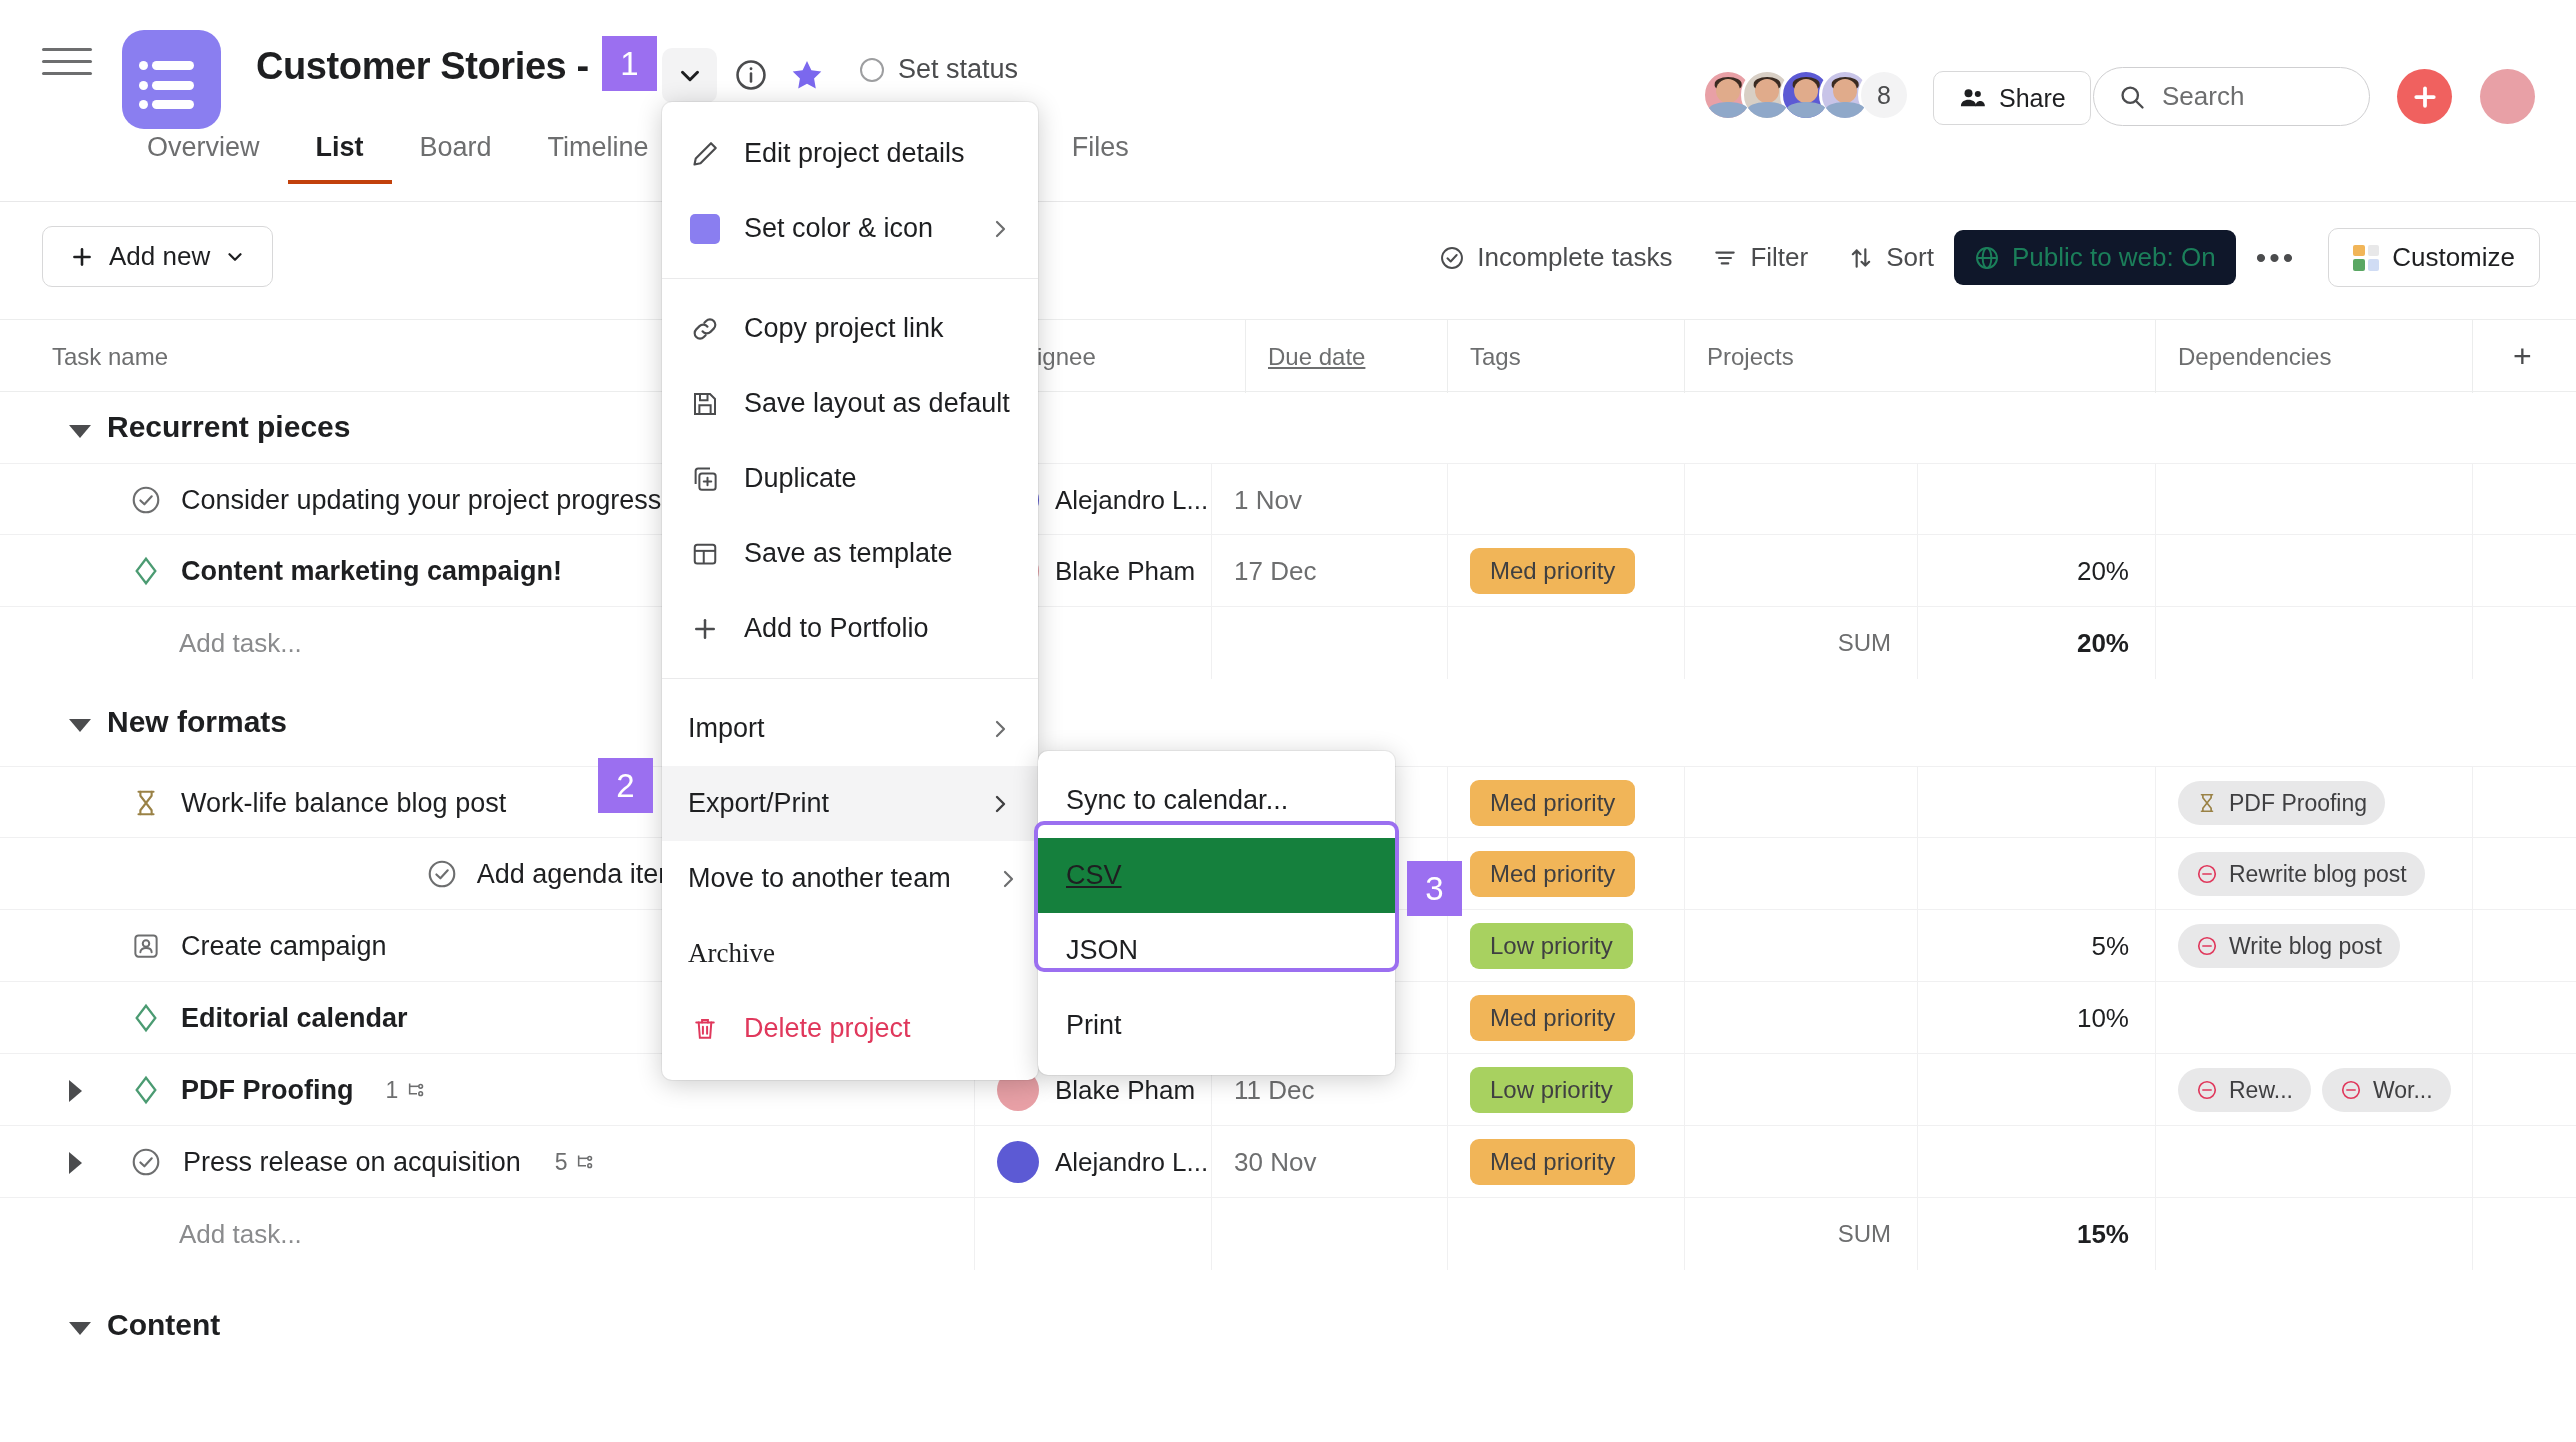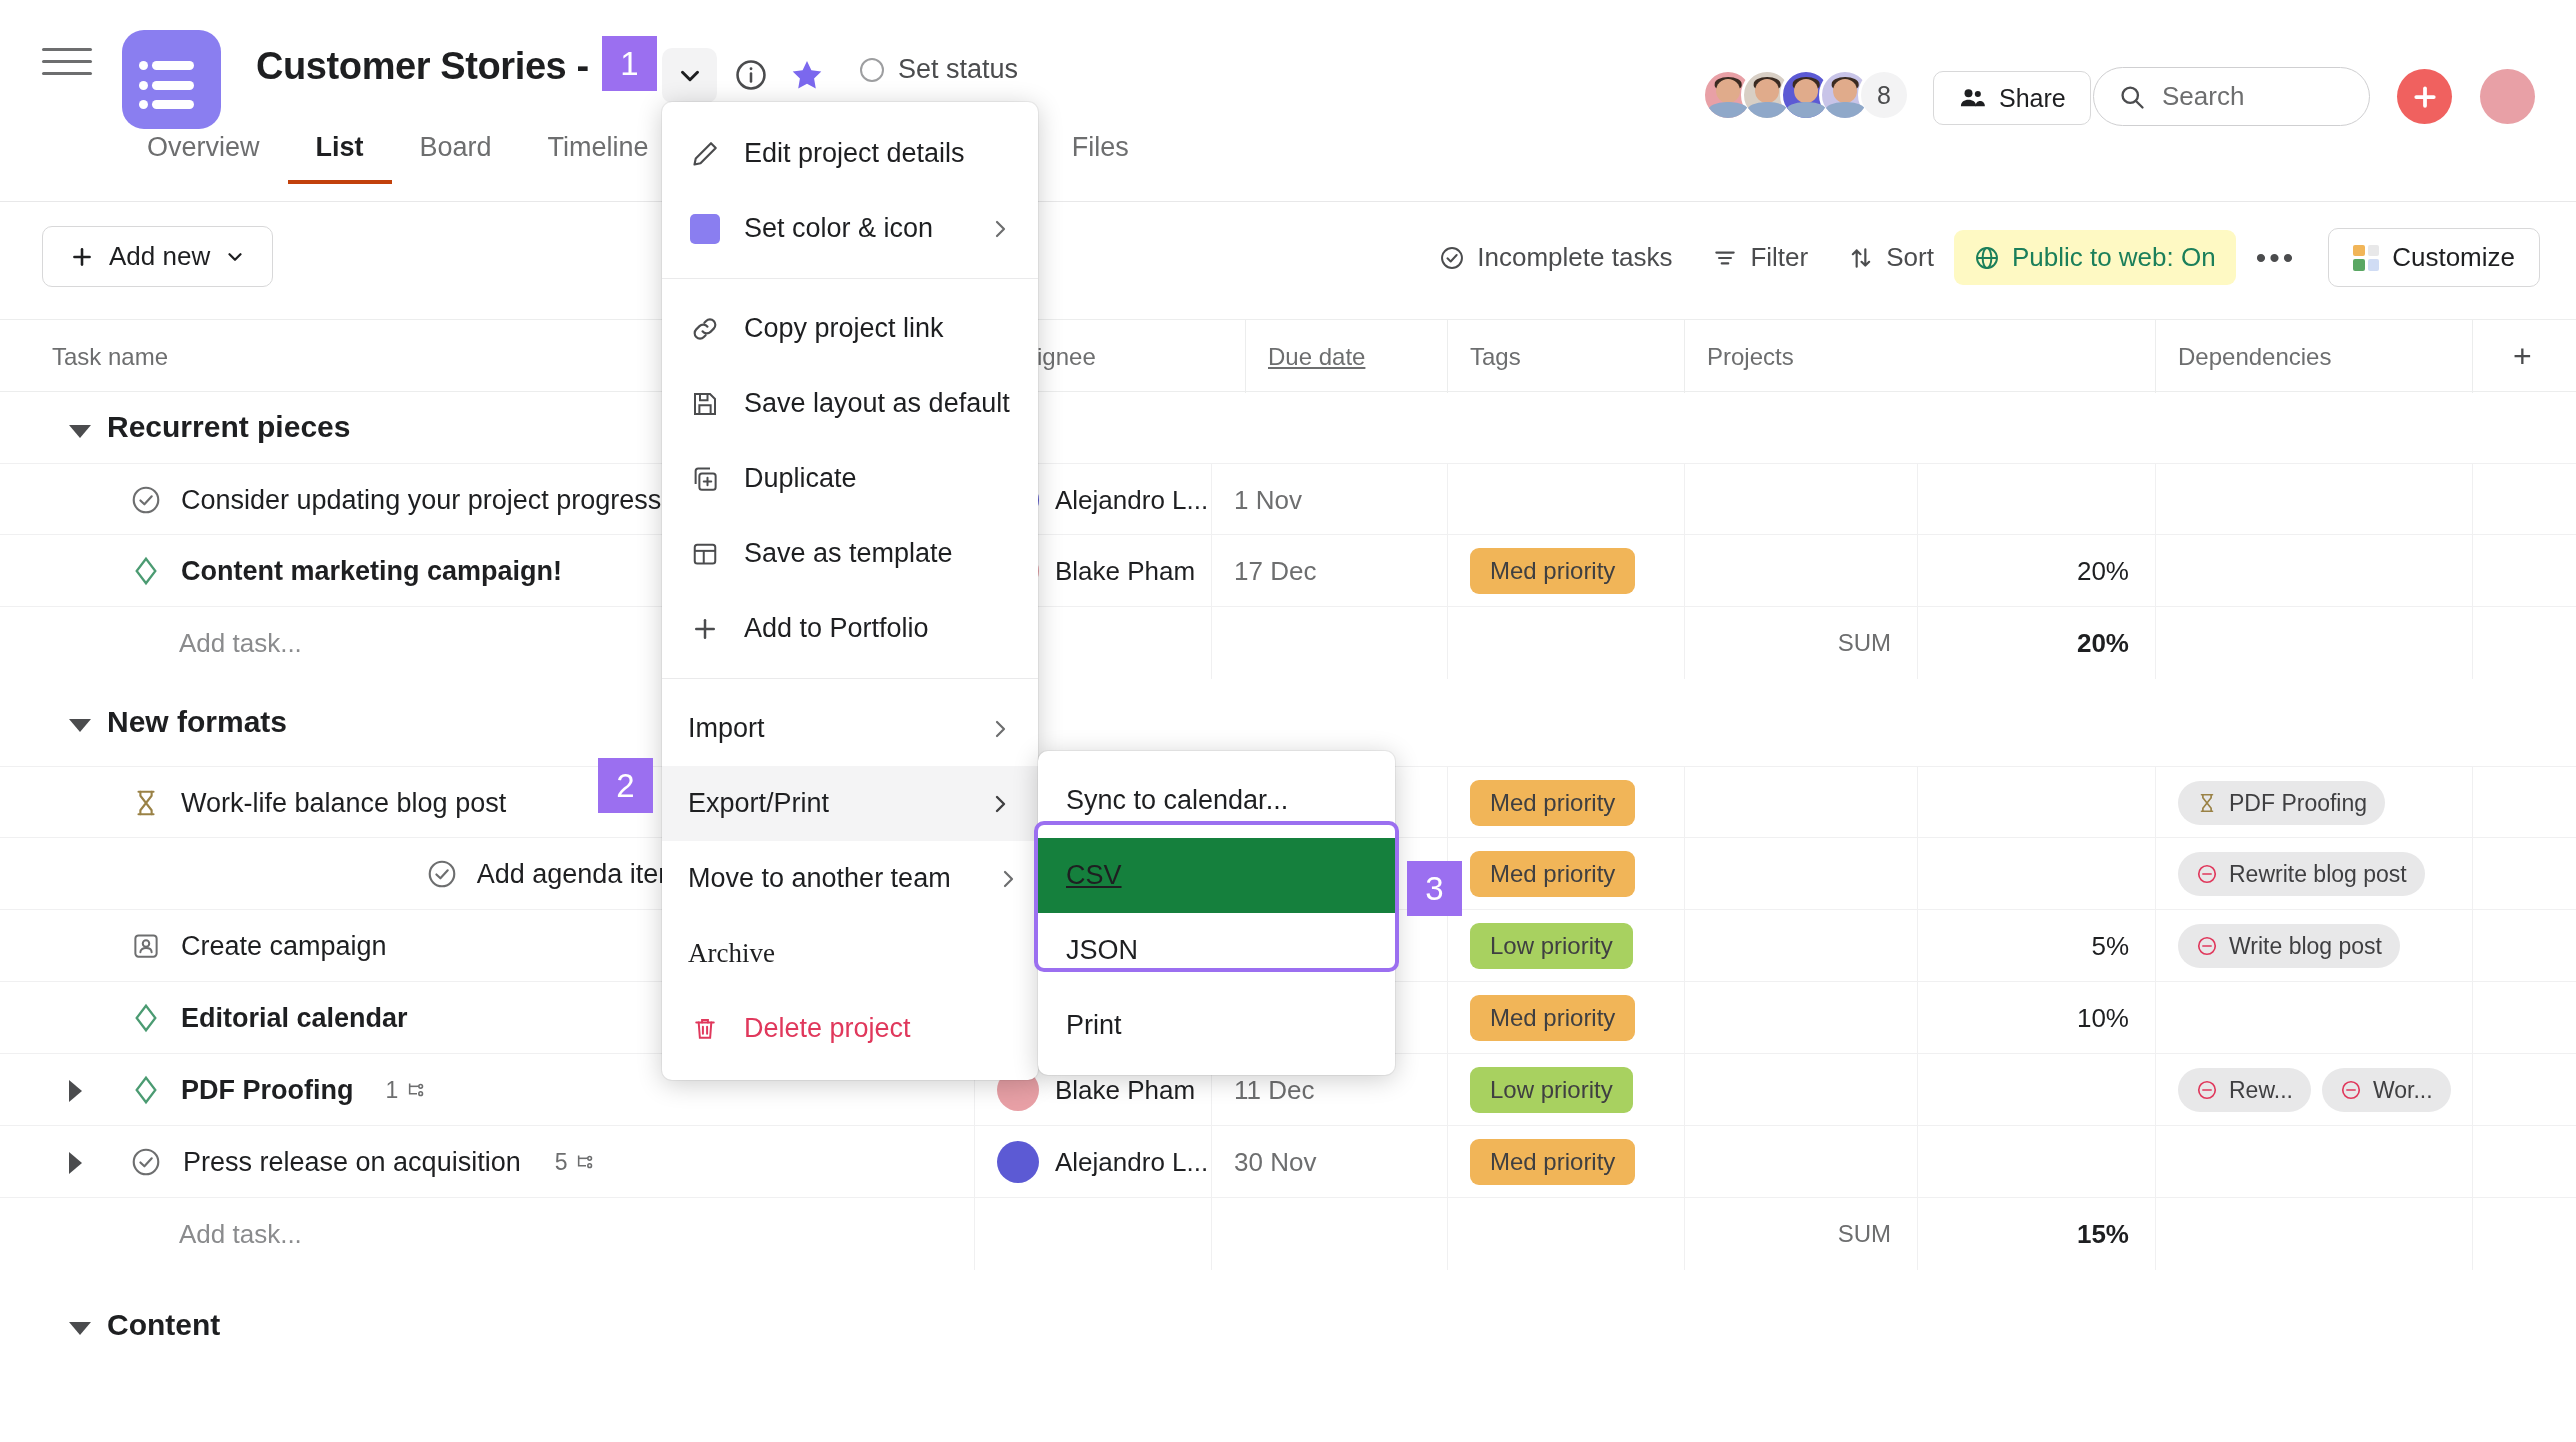--- a/index.html
+++ b/index.html
@@ -57,21 +57,21 @@
   .search-box { position:absolute; left:2093px; top:67px; width:277px; height:59px; border:1.5px solid #cfcfd1;
       border-radius:30px; display:flex; align-items:center; padding:0 24px; gap:16px; cursor:text; }
   .search-box .ph { font-size:26px; color:#6d6e6f; }
   .plus-btn { position:absolute; left:2397px; top:69px; width:55px; height:55px; border-radius:50%;
       background:#f0615f; display:flex; align-items:center; justify-content:center; cursor:pointer; }
   .me-av { position:absolute; left:2480px; top:69px; width:55px; height:55px; border-radius:50%; background:#e8a0a6; overflow:hidden; cursor:pointer;}
   .addnew { position:absolute; left:42px; top:226px; height:61px; padding:0 26px; border:1.5px solid #d8d8d9;
       border-radius:10px; display:flex; align-items:center; gap:14px; font-size:26px; cursor:pointer; background:#fff;}
   .tb-right { position:absolute; right:36px; top:228px; display:flex; align-items:center; gap:0; }
   .tb-item { display:flex; align-items:center; gap:12px; font-size:26px; color:#4b4c4e; padding:12px 20px; border-radius:9px; cursor:pointer; white-space:nowrap; }
-  .tb-item.public { color:#1b7f5a; background:#fef9c3; }
+  .tb-item.public { color:#1b7f5a; background:#0f172a; }
   .tb-dots { font-size:30px; color:#4b4c4e; padding:4px 20px; cursor:pointer; letter-spacing:3px; }
   .customize { display:flex; align-items:center; gap:13px; font-size:26px; padding:13px 24px;
       border:1.5px solid #d8d8d9; border-radius:10px; margin-left:12px; cursor:pointer; background:#fff;}
   .cz-grid { width:26px; height:26px; display:grid; grid-template-columns:1fr 1fr; grid-template-rows:1fr 1fr; gap:3px; }
   .cz-grid i { border-radius:2px; display:block; }
 
   
   .table { position:absolute; left:0; top:319px; width:2576px; }
   .thead { position:relative; height:73px; border-top:1px solid #eceded; border-bottom:1px solid #eceded; }
   .th { position:absolute; top:0; height:73px; display:flex; align-items:center; font-size:24px; color:#6d6e6f;

